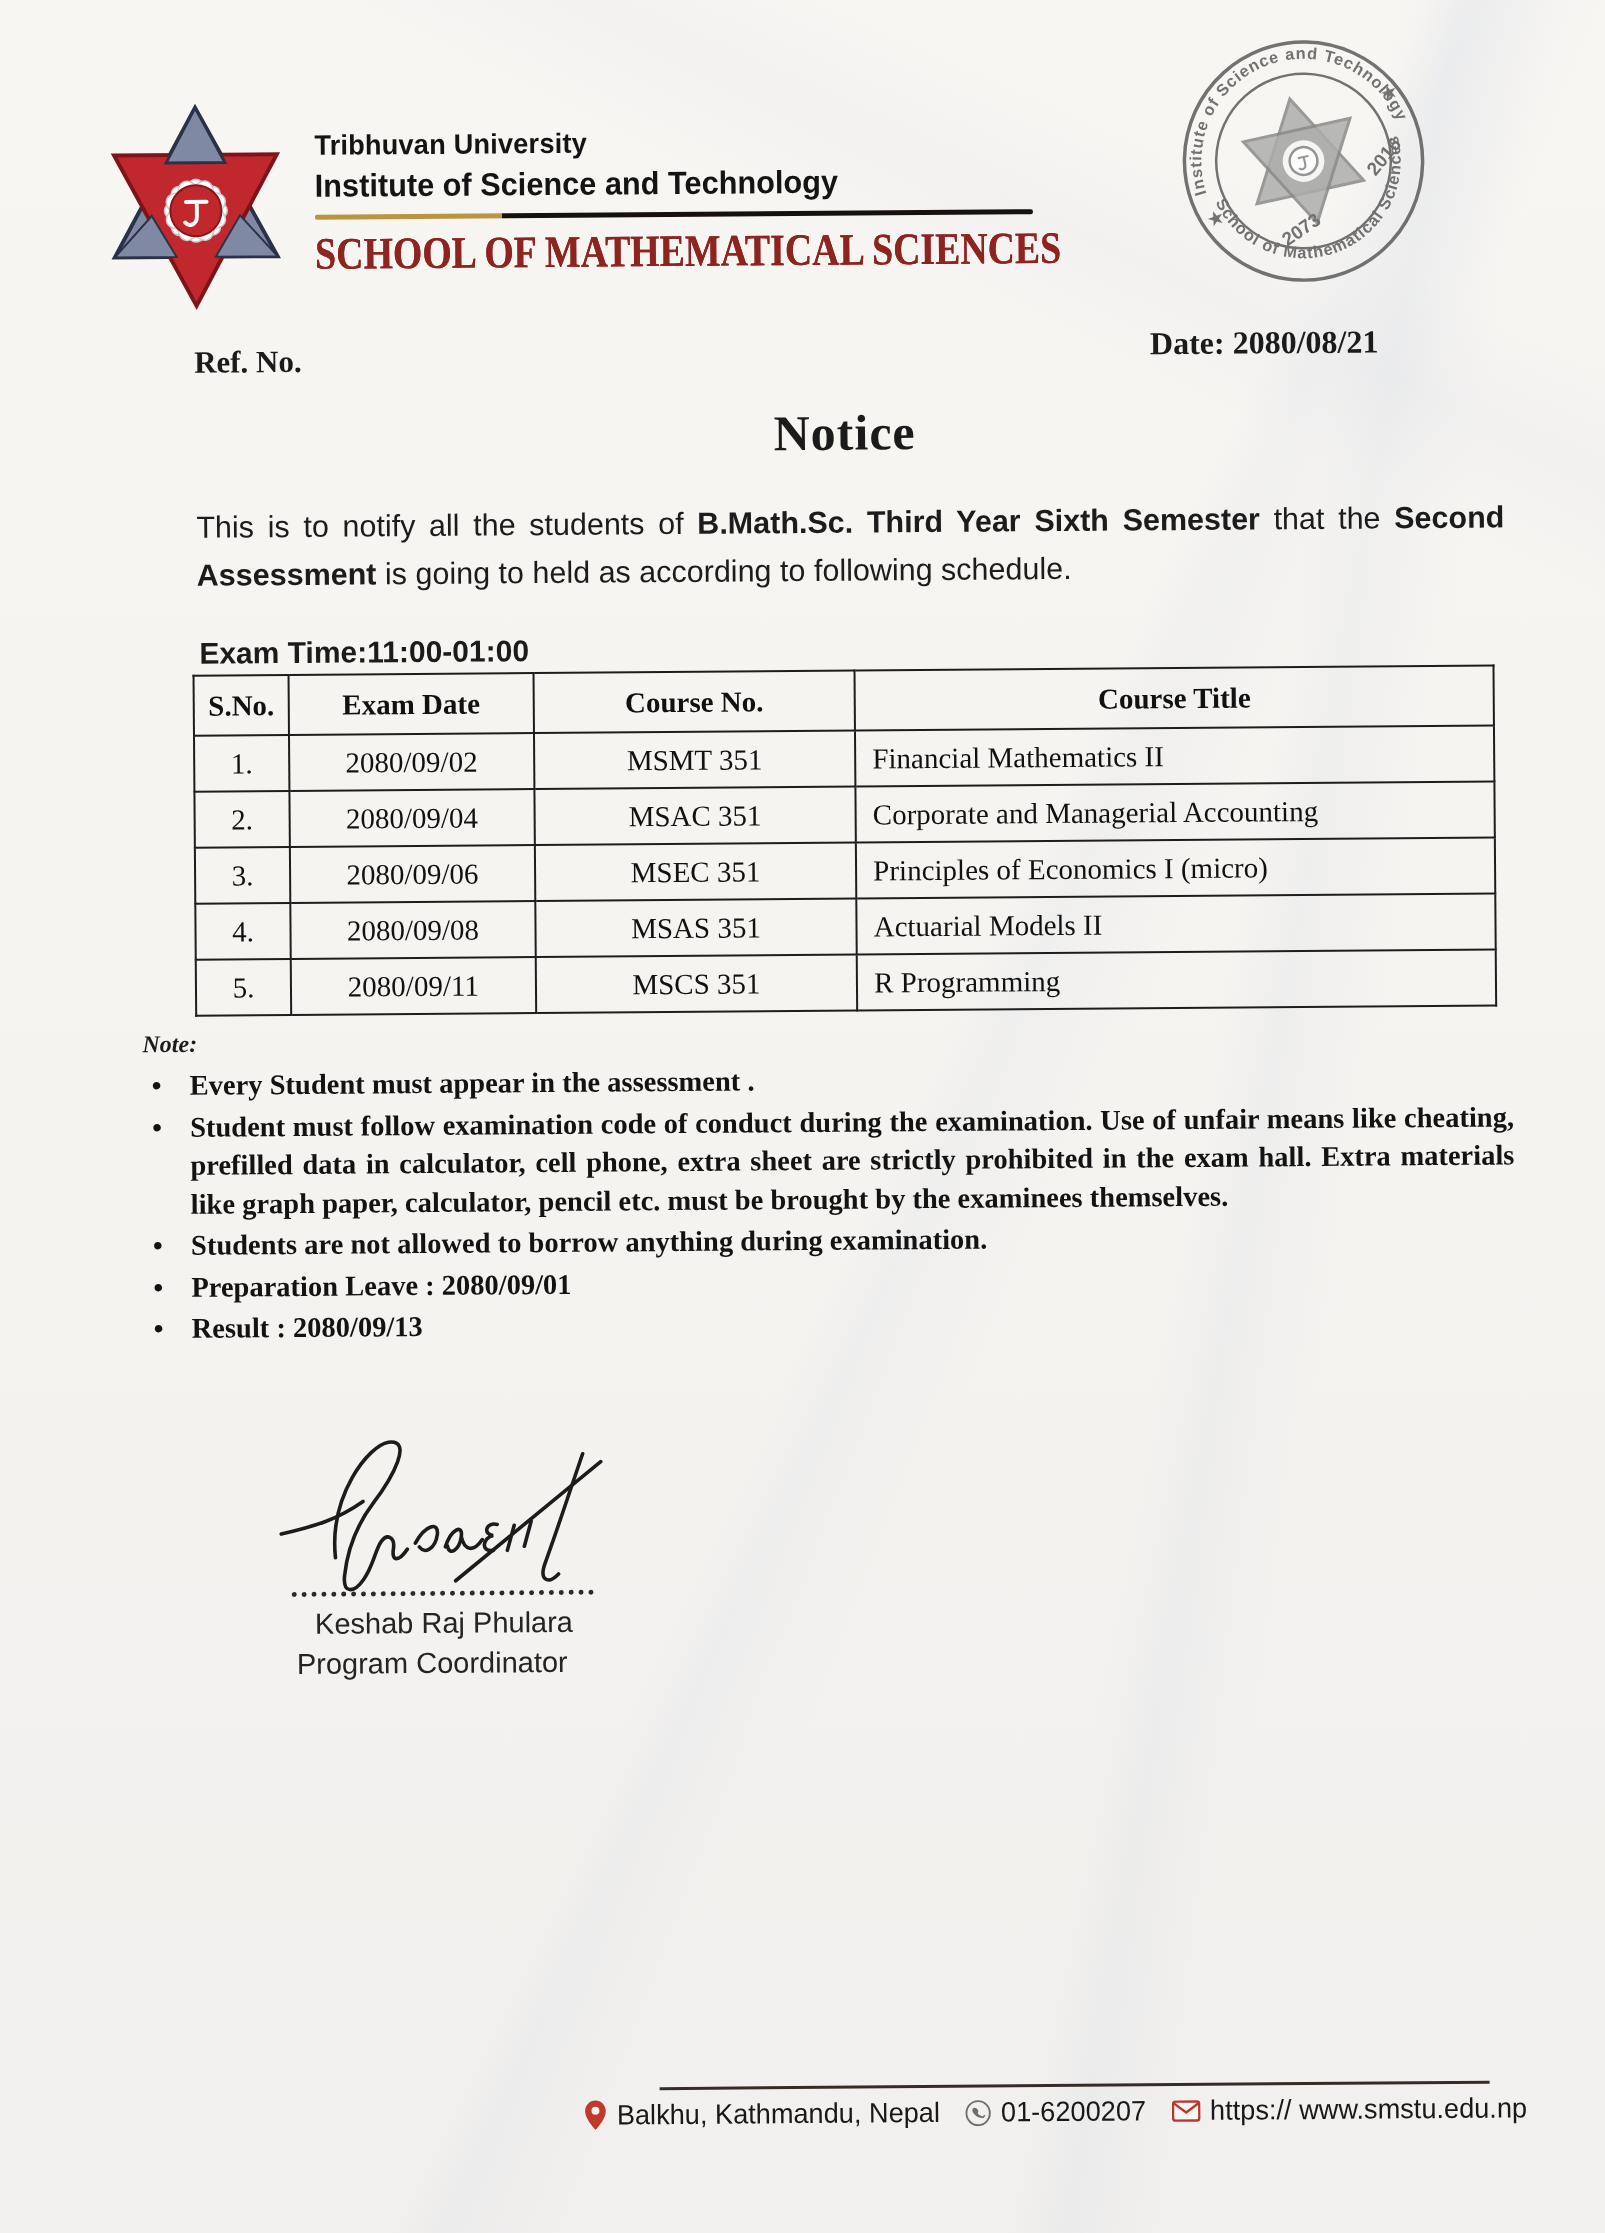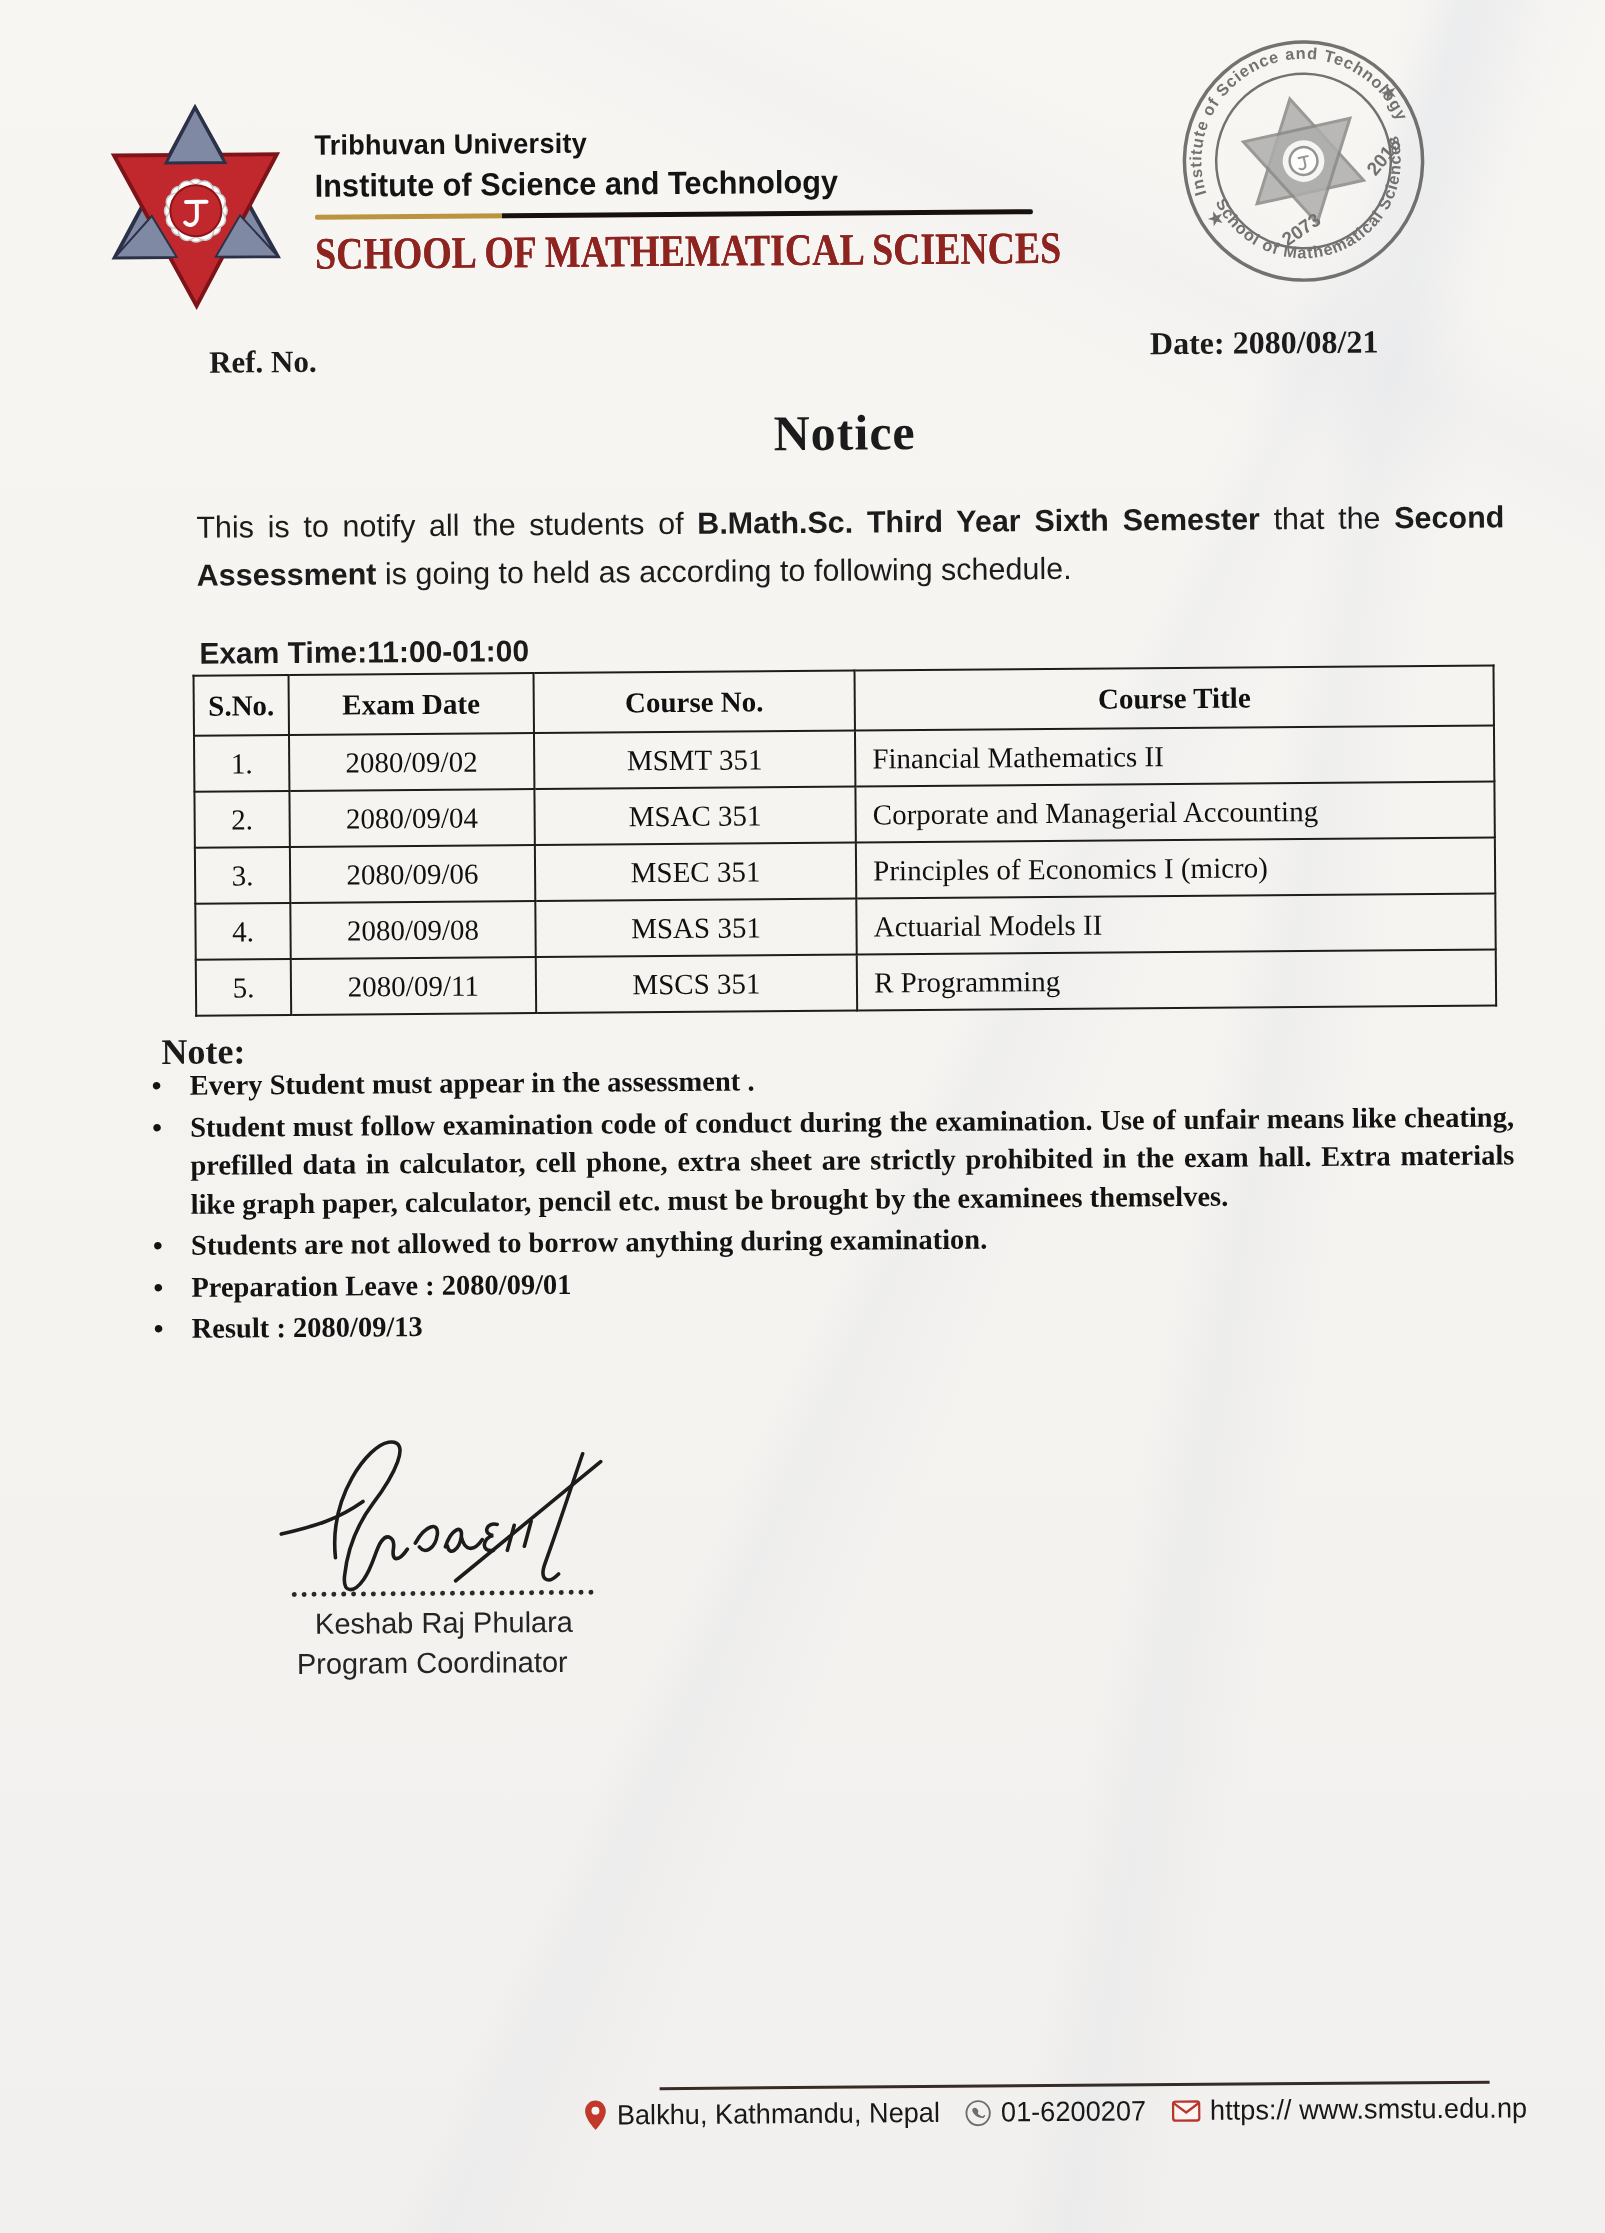--- a/index.html
+++ b/index.html
@@ -19,42 +19,42 @@
   .head-text{position:absolute;left:322px;top:126px;width:740px;}
   .uni{font-size:28px;font-weight:700;letter-spacing:.2px;color:#141414;transform:scaleX(.97);transform-origin:left;}
   .inst{font-size:32px;font-weight:700;margin-top:6px;color:#141414;transform:scaleX(.96);transform-origin:left;}
   .divider{margin-top:10px;width:718px;height:5px;background:linear-gradient(90deg,#bb9440 0 26%,#17110e 26% 100%);border-radius:2px;}
   .school{margin-top:8px;font-family:"Liberation Serif",serif;font-weight:700;font-size:45px;
           color:#8e2420;letter-spacing:0px;white-space:nowrap;transform:scaleX(.84);transform-origin:left;
           text-shadow:0 0 .6px #8e2420;}
   .stamp{position:absolute;left:1182px;top:36px;width:258px;height:258px;opacity:.88;}
 
   
-  .ref{position:absolute;left:215px;top:340px;font-family:"Liberation Serif",serif;font-weight:700;font-size:31px;}
+  .ref{position:absolute;left:200px;top:340px;font-family:"Liberation Serif",serif;font-weight:700;font-size:31px;}
   .date{position:absolute;left:1156px;top:328px;font-family:"Liberation Serif",serif;font-weight:700;font-size:32px;}
   .notice-title{position:absolute;left:200px;top:404px;width:1300px;text-align:center;
                 font-family:"Liberation Serif",serif;font-weight:700;font-size:50px;letter-spacing:1px;}
 
   
   .body-par{position:absolute;left:201px;top:498px;width:1308px;font-size:30.5px;line-height:48px;
             text-align:justify;color:#1c1c1c;}
   .body-par b{font-weight:700;}
   .exam-time{position:absolute;left:203px;top:632px;font-size:30px;font-weight:700;}
 
   
   table.sched{position:absolute;left:196px;top:670px;width:1302px;border-collapse:collapse;
               font-family:"Liberation Serif",serif;font-size:29px;color:#111;}
   table.sched th,table.sched td{border:2px solid #1d1d1d;padding:0 10px;}
   table.sched th{height:58px;font-weight:700;text-align:center;}
   table.sched td{height:54px;text-align:center;}
   table.sched td.title{text-align:left;padding-left:16px;}
   col.c1{width:95px;} col.c2{width:245px;} col.c3{width:322px;} col.c4{width:640px;}
 
   
-  .note-label{position:absolute;left:162px;top:1026px;font-family:"Liberation Serif",serif;font-weight:700;font-size:36px;}
+  .note-label{position:absolute;left:143px;top:1026px;font-family:"Liberation Serif",serif;font-weight:700;font-size:24px;font-style:italic;}
   .notes{position:absolute;left:152px;top:1062px;width:1362px;font-family:"Liberation Serif",serif;
          font-weight:700;font-size:28.5px;line-height:38.5px;color:#131313;}
   .note-item{display:flex;margin-bottom:3px;}
   .note-item .dot{width:38px;flex:0 0 38px;font-size:28px;}
   .note-item .txt{flex:1;}
   .note-item .just{text-align:justify;}
 
   
   .sig-svg{position:absolute;left:268px;top:1426px;width:376px;height:184px;}
   .sig-dots{position:absolute;left:288px;top:1588px;width:302px;border-bottom:5px dotted #2a2a2a;}

